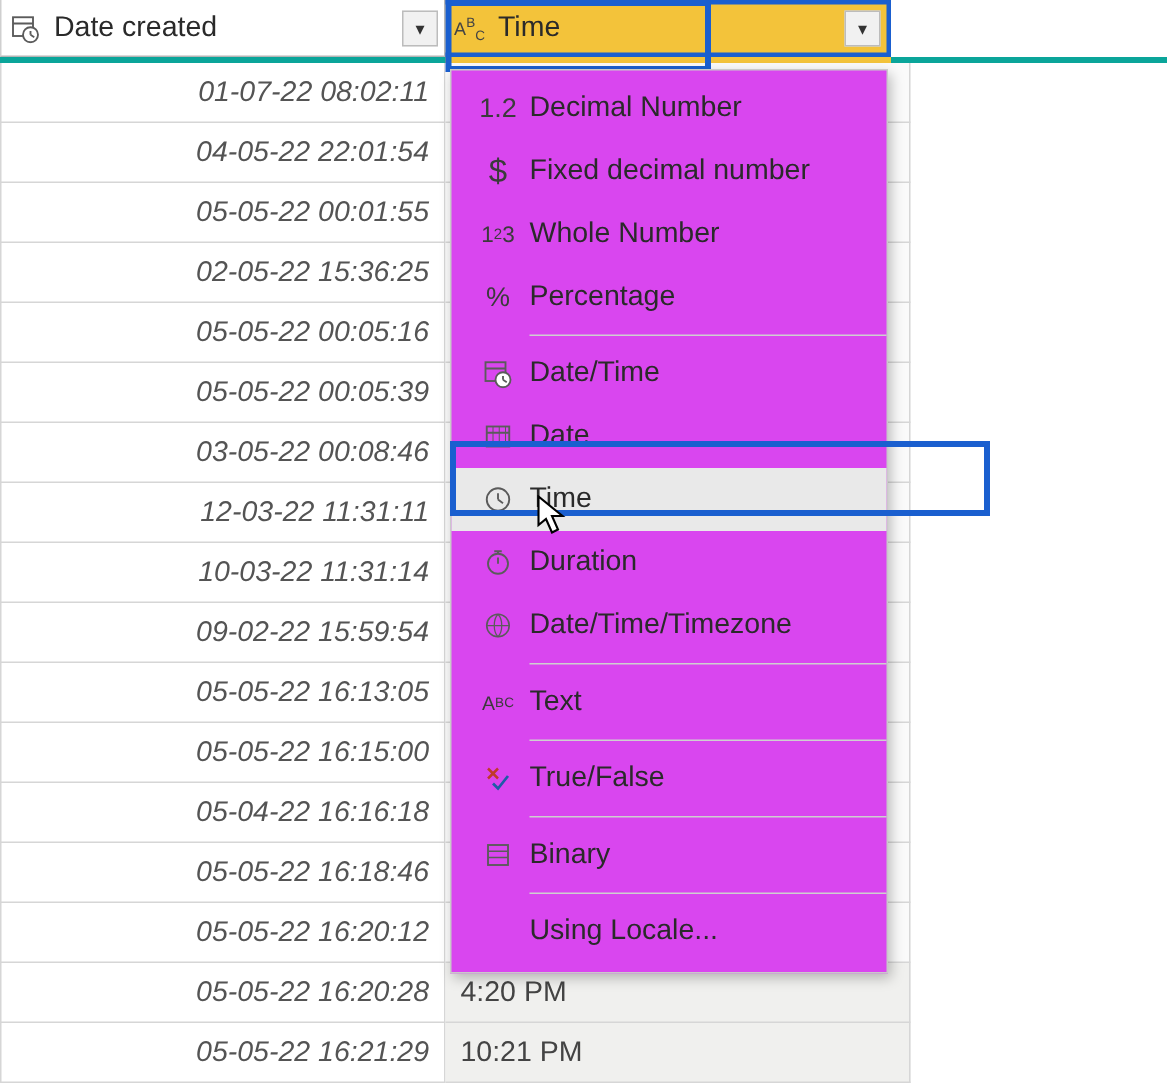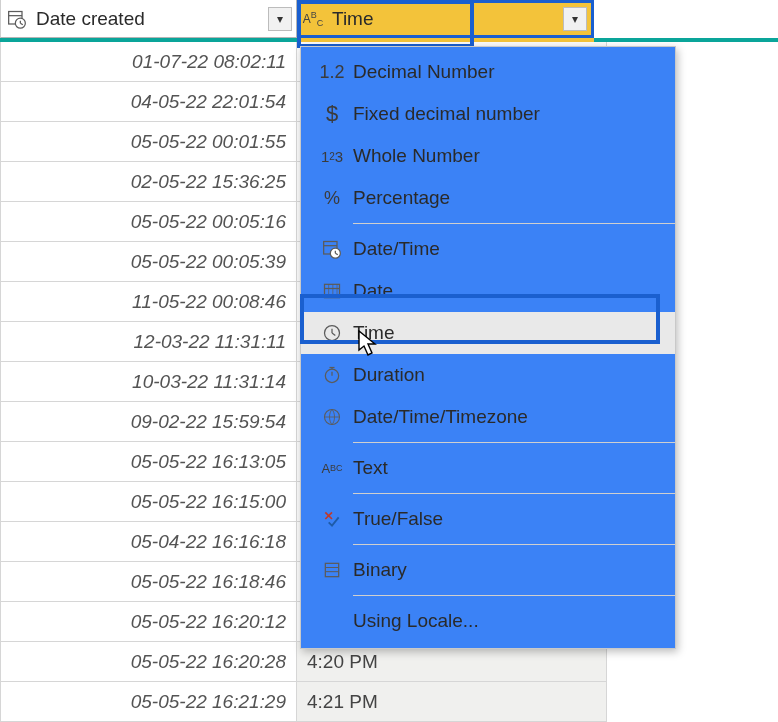--- a/index.html
+++ b/index.html
@@ -98,22 +98,22 @@
   }
   .cell.left { width: 297px; justify-content: flex-end; border-left: 1px solid #d6d6d6; }
   .cell.right { width: 310px; justify-content: flex-start; background: #fafafa; }
   .cell.right.last { background: #f0f0ee; font-style: normal; color: #444; }
 
   
   .menu {
     position: absolute;
     left: 300px;
     top: 46px;
-    width: 376px;
-    background: #3b82f6;
+    width: 292px;
+    background: #d946ef;
     border: 1px solid #c9c9c9;
     box-shadow: 2px 3px 8px rgba(0,0,0,0.25);
     z-index: 10;
     padding: 4px 0 6px 0;
   }
   .menu-item {
     display: flex;
     align-items: center;
     height: 42px;
     padding: 0 10px 0 10px;
@@ -211,21 +211,21 @@
       </div>
     <div class="row">
         <div class="cell left">05-05-22 00:05:16</div>
         <div class="cell right"></div>
       </div>
     <div class="row">
         <div class="cell left">05-05-22 00:05:39</div>
         <div class="cell right"></div>
       </div>
     <div class="row">
-        <div class="cell left">11-05-22 00:08:46</div>
+        <div class="cell left">03-05-22 00:08:46</div>
         <div class="cell right"></div>
       </div>
     <div class="row">
         <div class="cell left">12-03-22 11:31:11</div>
         <div class="cell right"></div>
       </div>
     <div class="row">
         <div class="cell left">10-03-22 11:31:14</div>
         <div class="cell right"></div>
       </div>
@@ -252,21 +252,21 @@
     <div class="row">
         <div class="cell left">05-05-22 16:20:12</div>
         <div class="cell right"></div>
       </div>
     <div class="row">
         <div class="cell left">05-05-22 16:20:28</div>
         <div class="cell right last">4:20 PM</div>
       </div>
     <div class="row">
         <div class="cell left">05-05-22 16:21:29</div>
-        <div class="cell right last">4:21 PM</div>
+        <div class="cell right last">10:21 PM</div>
       </div>
   </div>
 
   <div class="menu">
     <div class="menu-item">
       <span class="micon" style="font-weight:400;">1.2</span>
       <span class="mlabel">Decimal Number</span>
     </div>
     <div class="menu-item">
       <span class="micon" style="font-size:22px;">$</span>

